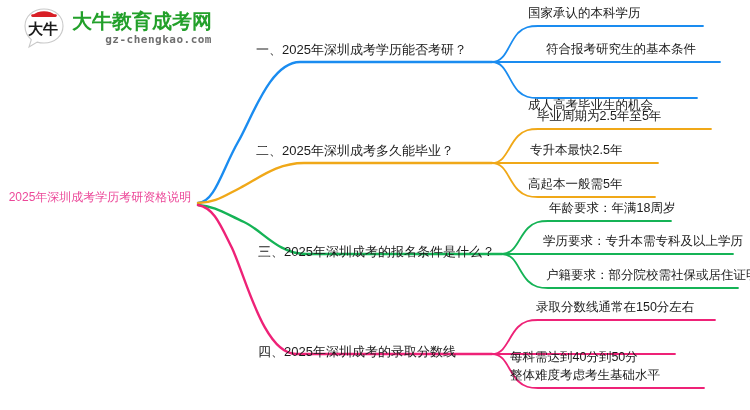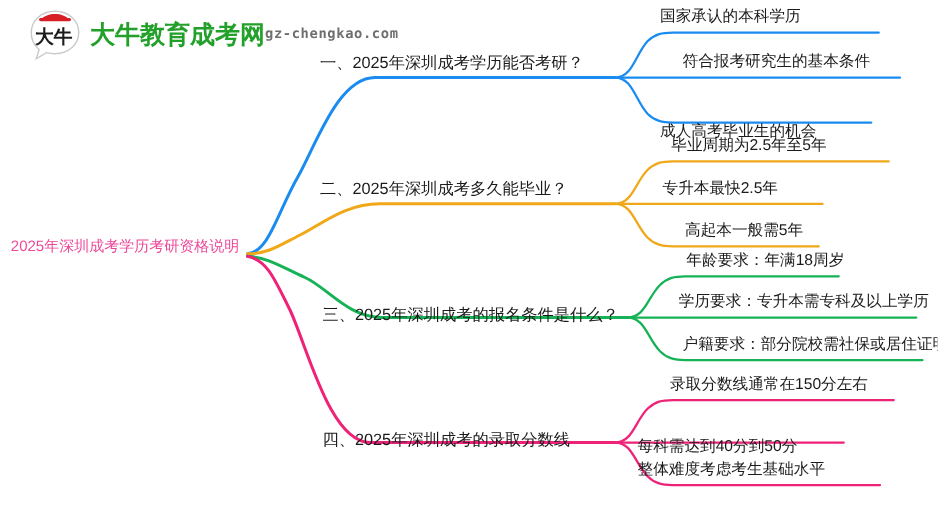--- a/index.html
+++ b/index.html
@@ -41,23 +41,24 @@
   }
   .logo-mark {
     position: relative;
     width: 44px;
     height: 44px;
     flex: 0 0 auto;
     text-align: right;
   }
   .logo-wordmark {
     display: flex;
-    flex-direction: row;
+    flex-direction: column;
     justify-content: center;
     line-height: 1;
+    align-items: flex-end;
   }
   .logo-title {
     font-size: 20px;
     font-weight: bold;
     color: #22a02a;
     letter-spacing: 0px;
     white-space: nowrap;
   }
   .logo-sub {
     margin-top: 3px;
@@ -147,21 +148,21 @@
   <div class="root-node">2025年深圳成考学历考研资格说明</div>
 
   <div class="branch-label" style="left:256px; top:42px;">一、2025年深圳成考学历能否考研？</div>
   <div class="leaf-label" style="left:528px; top:6px;">国家承认的本科学历</div>
   <div class="leaf-label" style="left:546px; top:42px;">符合报考研究生的基本条件</div>
   <div class="leaf-label" style="left:528px; top:78px;margin-top:20px;">成人高考毕业生的机会</div>
 
   <div class="branch-label" style="left:256px; top:143px;">二、2025年深圳成考多久能毕业？</div>
   <div class="leaf-label" style="left:537px; top:109px;">毕业周期为2.5年至5年</div>
   <div class="leaf-label" style="left:530px; top:143px;">专升本最快2.5年</div>
-  <div class="leaf-label" style="left:548px; top:177px;">高起本一般需5年</div>
+  <div class="leaf-label" style="left:528px; top:177px;">高起本一般需5年</div>
 
   <div class="branch-label" style="left:258px; top:244px;">三、2025年深圳成考的报名条件是什么？</div>
   <div class="leaf-label" style="left:549px; top:201px;">年龄要求：年满18周岁</div>
   <div class="leaf-label" style="left:543px; top:234px;">学历要求：专升本需专科及以上学历</div>
   <div class="leaf-label" style="left:546px; top:268px;">户籍要求：部分院校需社保或居住证明</div>
 
   <div class="branch-label" style="left:258px; top:344px;">四、2025年深圳成考的录取分数线</div>
   <div class="leaf-label" style="left:511px; top:300px;margin-left:25px;">录取分数线通常在150分左右</div>
   <div class="leaf-label" style="left:510px; top:350px;">每科需达到40分到50分</div>
   <div class="leaf-label" style="left:510px; top:368px;">整体难度考虑考生基础水平</div>

